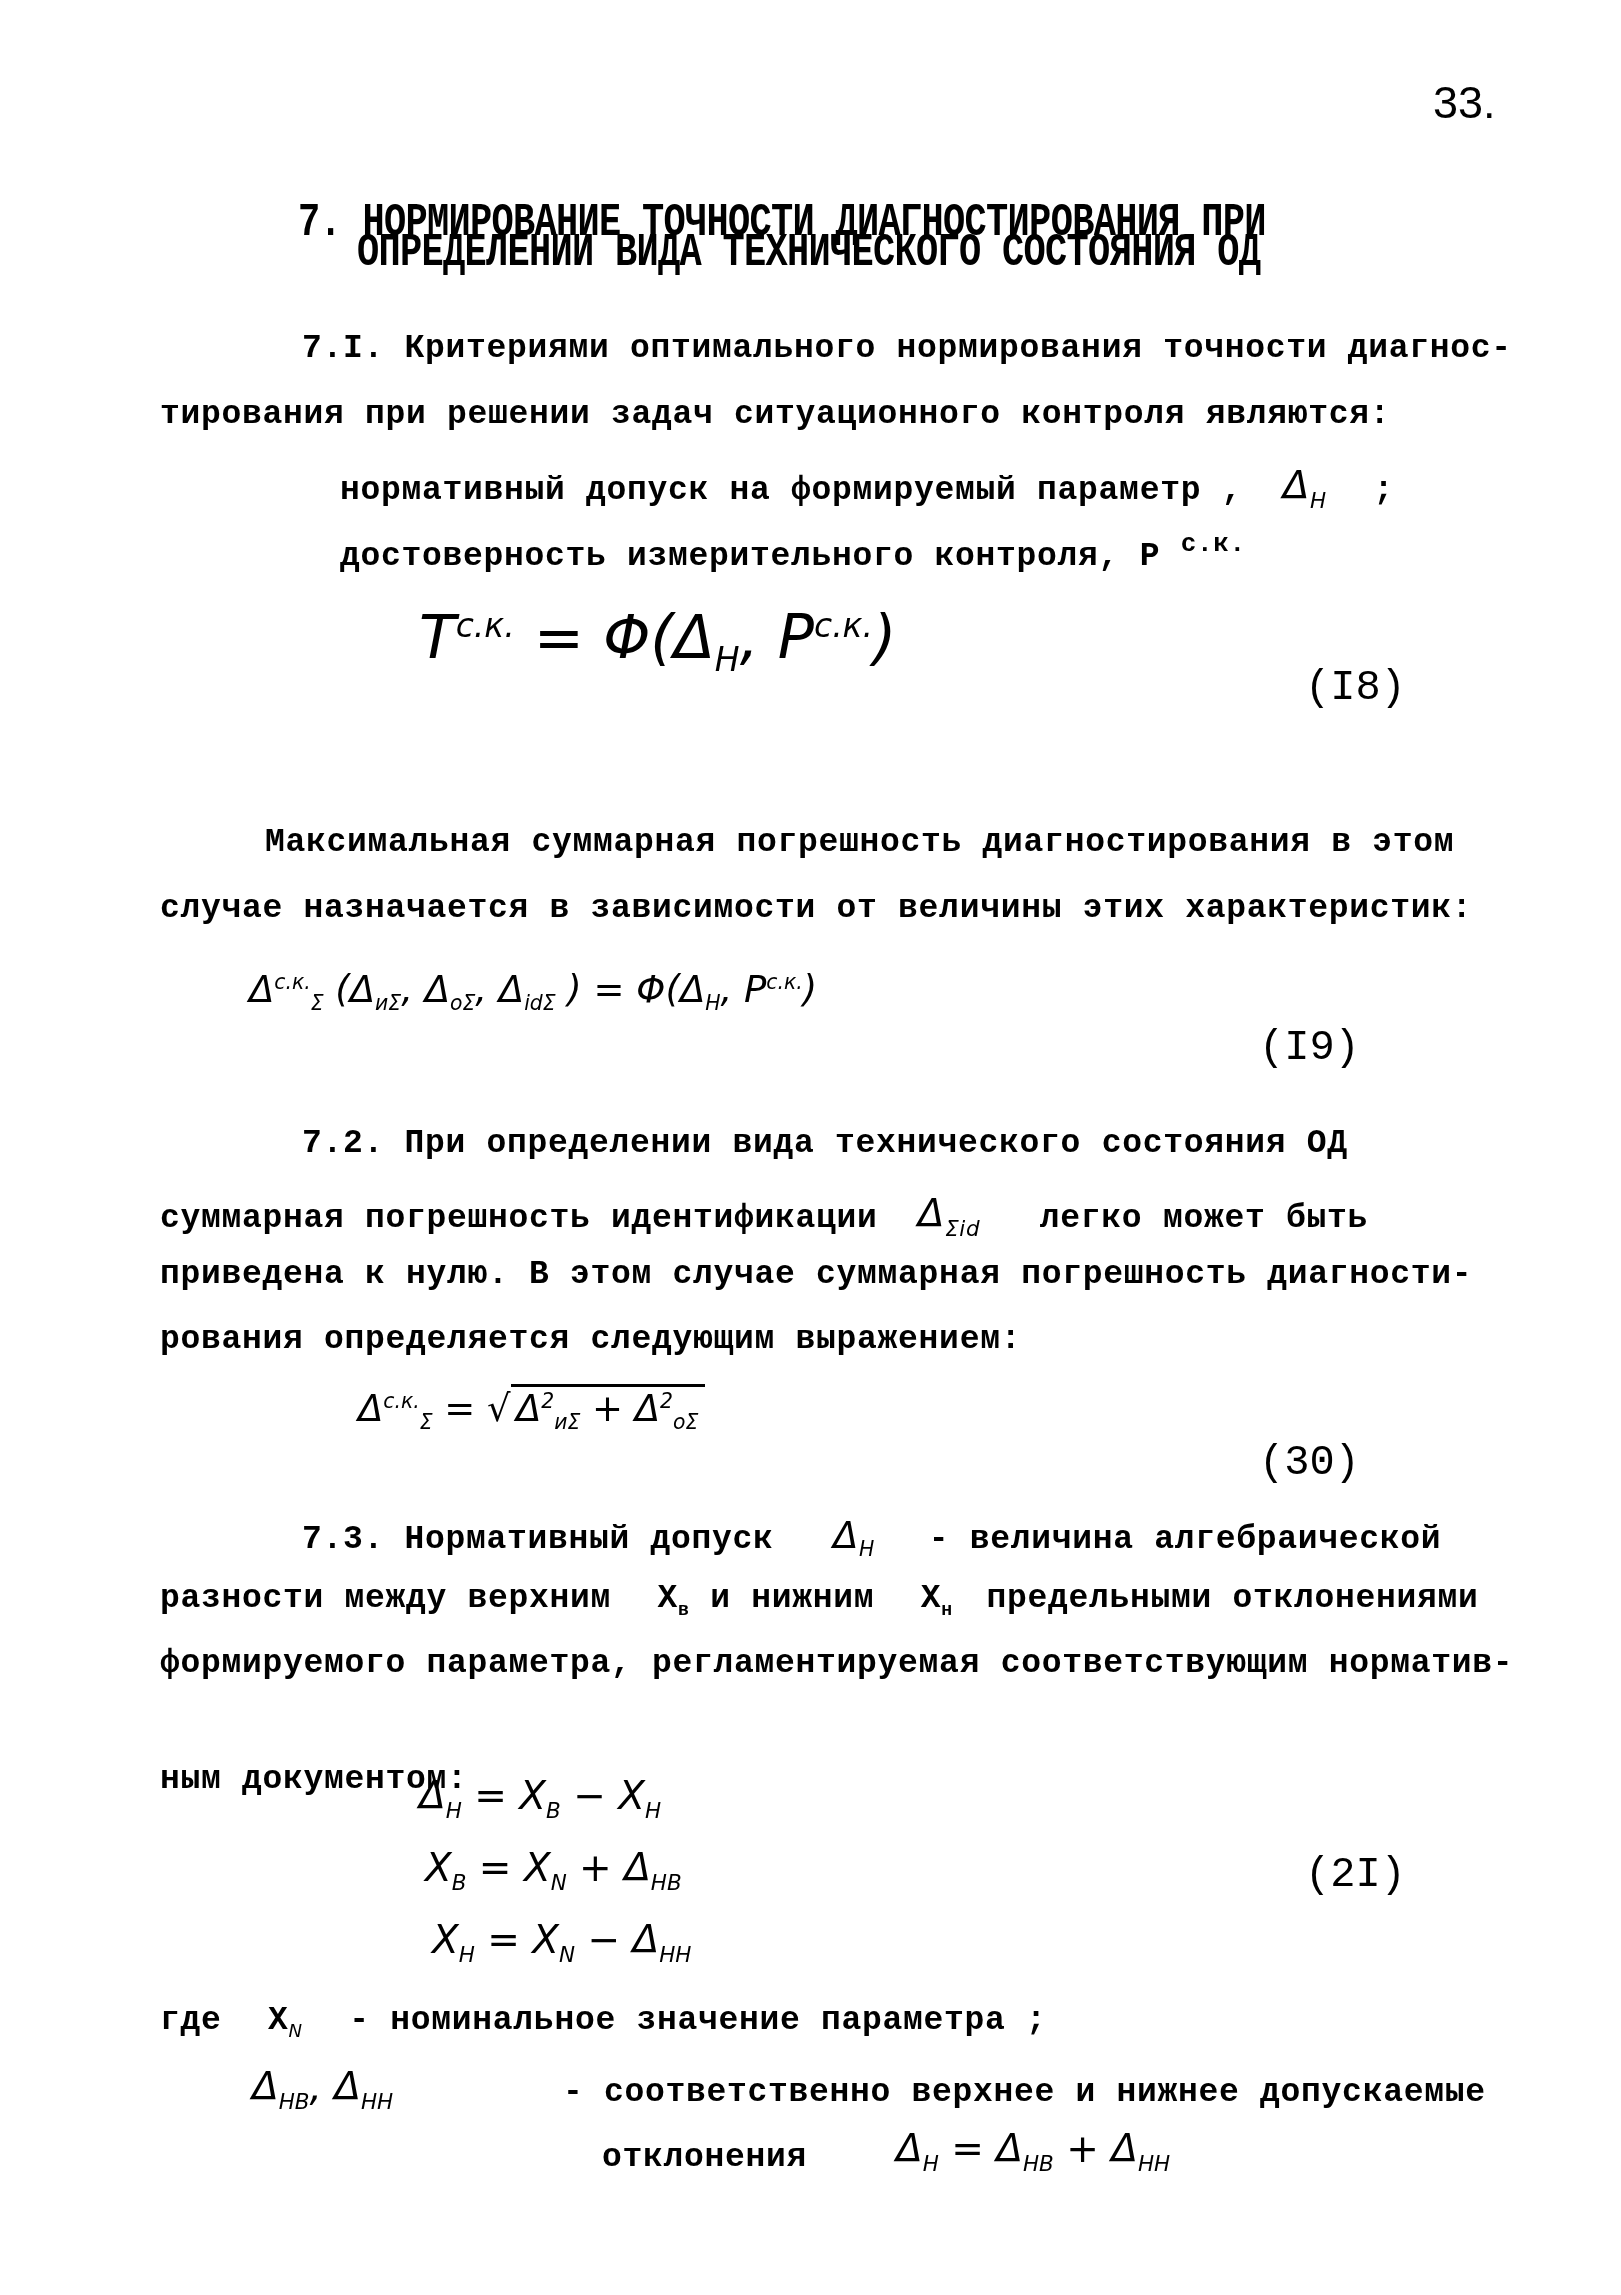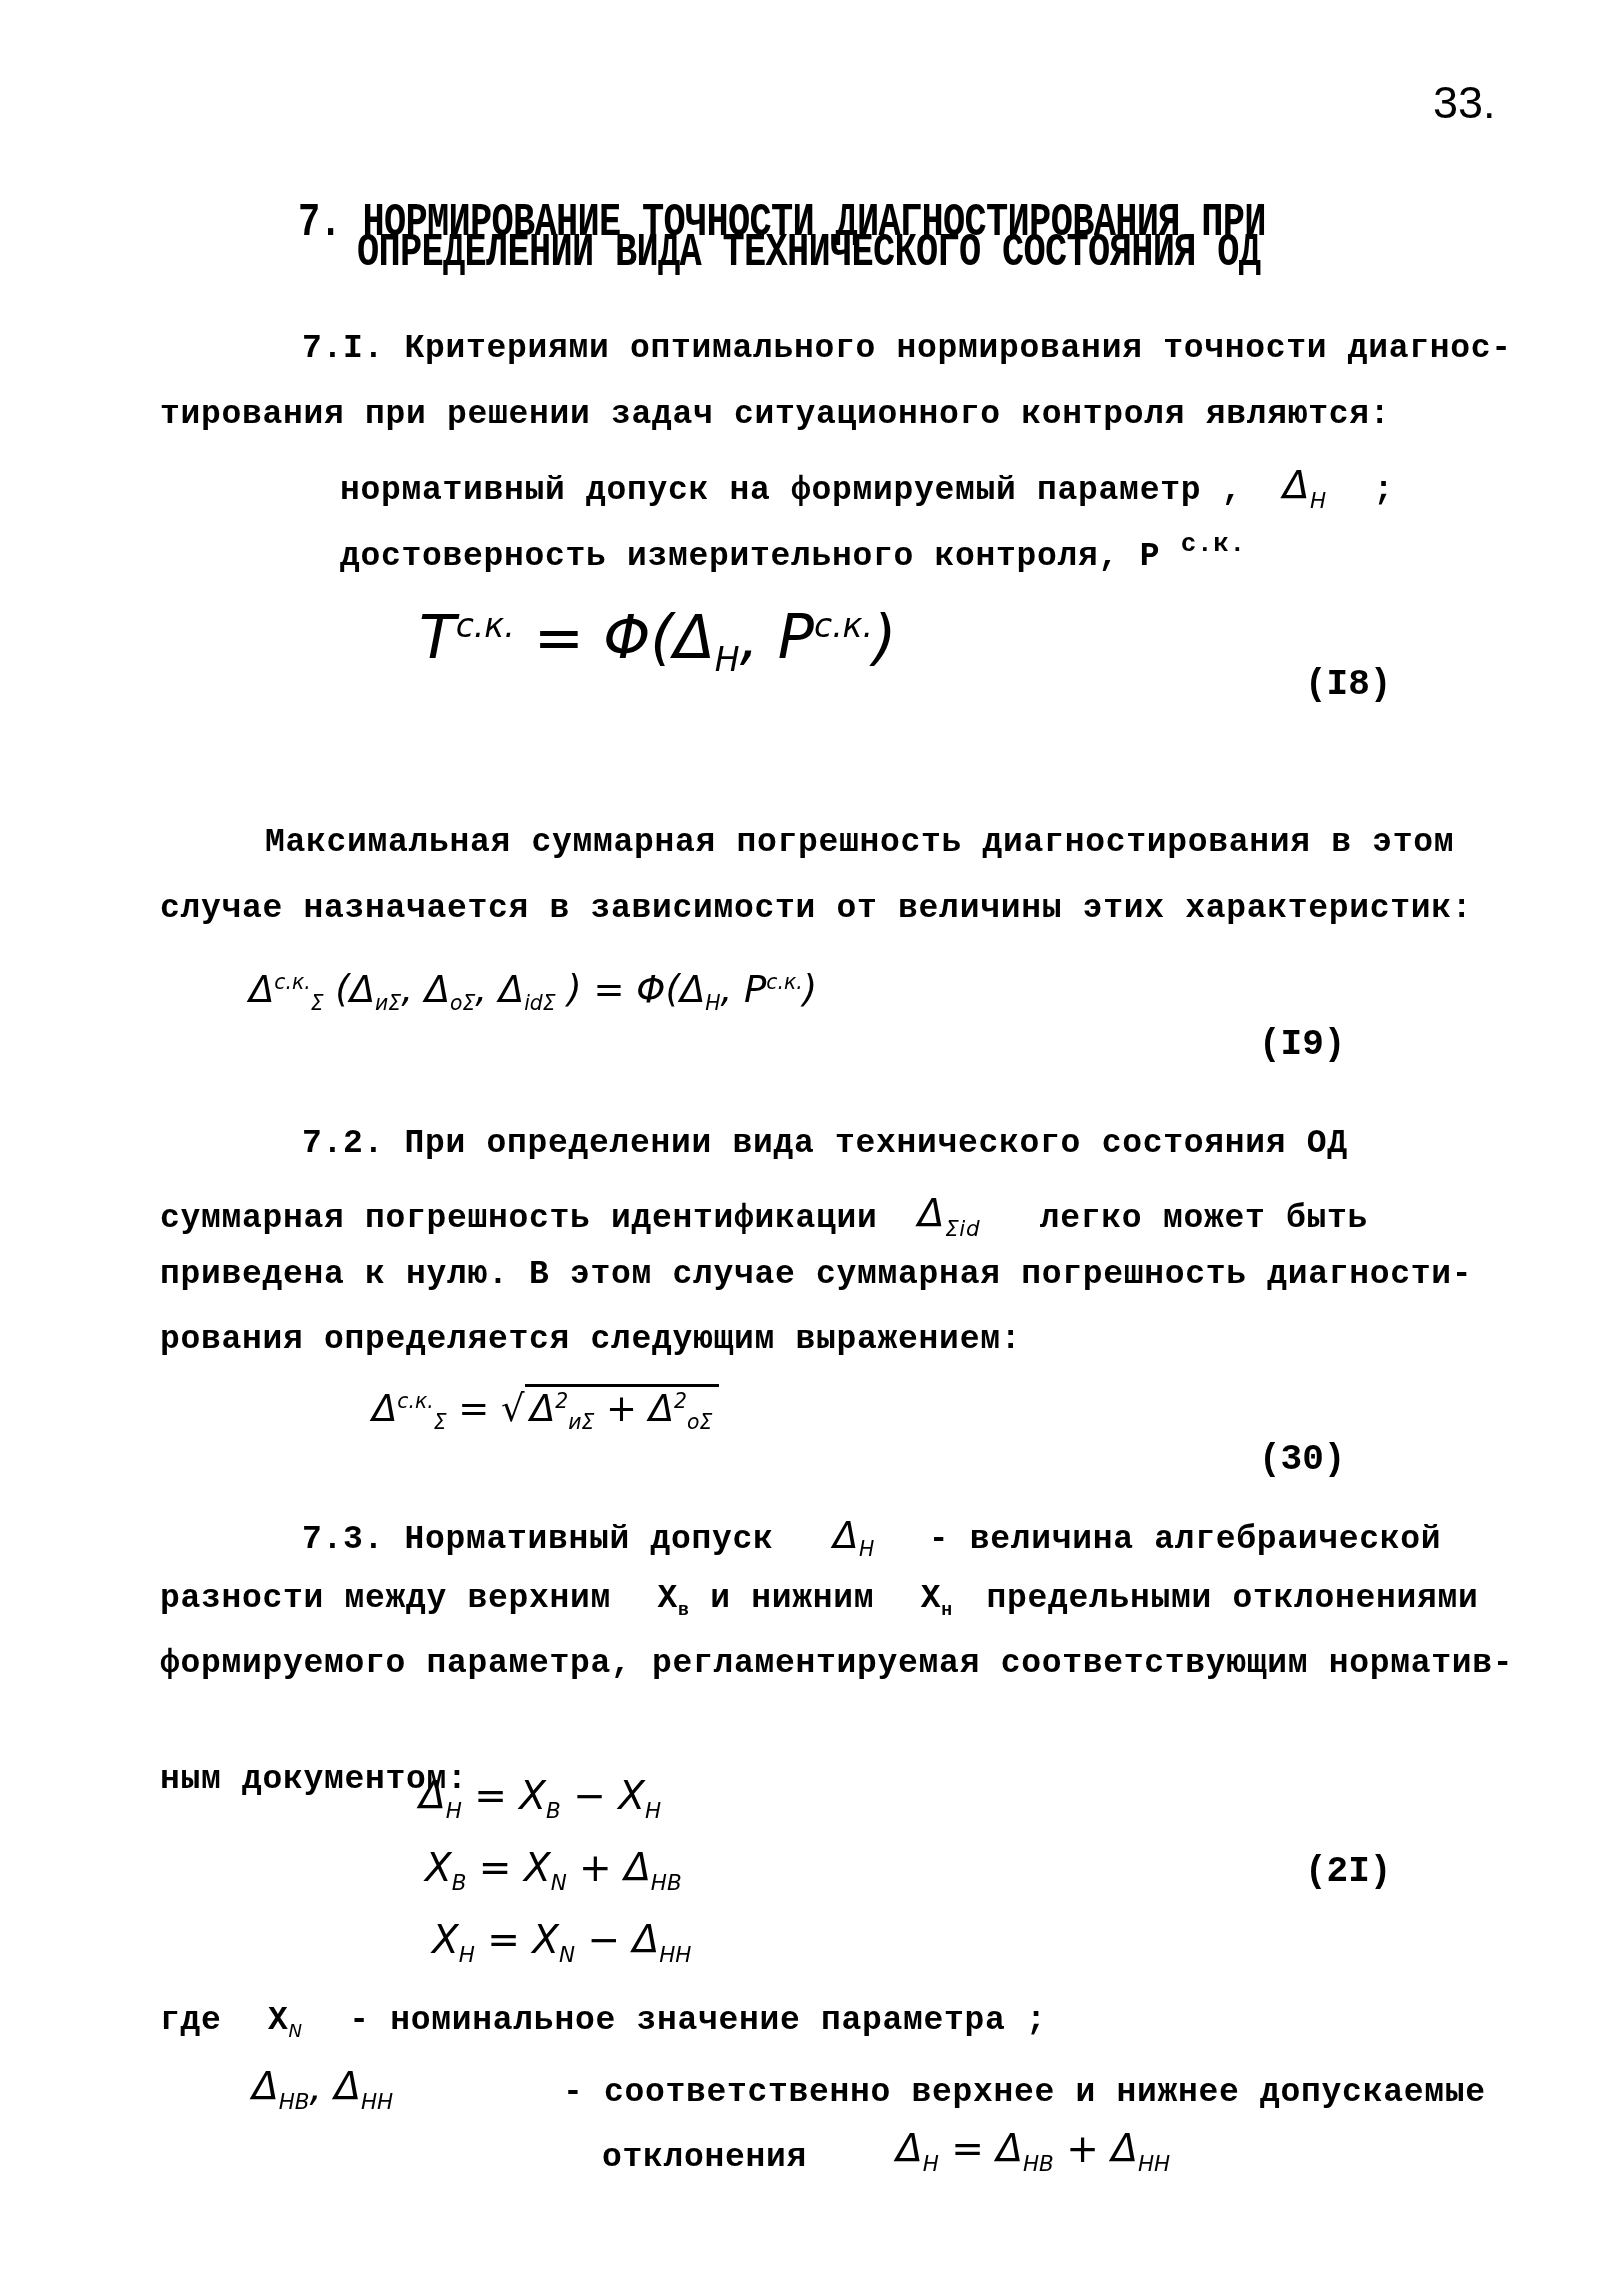--- a/index.html
+++ b/index.html
@@ -4,21 +4,21 @@
   <style>
     html, body { margin: 0; padding: 0; background: #ffffff; }
     body {
       width: 1622px; height: 2295px; position: relative; overflow: hidden;
       color: #000; font-family: "Liberation Mono", "DejaVu Sans Mono", monospace;
     }
     .abs { position: absolute; white-space: nowrap; }
     .txt { font-size: 33px; font-weight: bold; letter-spacing: 0.7px; }
     .title { font-size: 37px; font-weight: bold; letter-spacing: -0.7px; transform: scaleY(1.25); transform-origin: left top; }
     .pagenum { font-size: 45px; font-family: Liberation Sans, sans-serif; text-align: right; }
-    .eqnum { font-size: 36px; font-weight: bold; font-family: "Liberation Mono", monospace; }
+    .eqnum { font-size: 42px; font-weight: normal; font-family: "Liberation Mono", monospace; }
     .hw { font-family: "DejaVu Sans", sans-serif; font-style: italic; font-weight: normal; color: #000; }
     .f-big { font-size: 60px; }
     .f-mid { font-size: 37px; }
     .f-sm { font-size: 39px; }
     sub, sup { font-size: 0.55em; }
     .sqrt { display: inline-block; border-top: 3.3px solid #000; padding: 0 6.5px 0 5.2px; }
   </style>
 </head>
 <body>
 
@@ -57,21 +57,21 @@
 
 <div class="abs txt" style="left:302px; top:1125px;">7.2. При определении вида технического состояния ОД</div>
 <div class="abs txt" style="left:160px; top:1191px;">
   <span>суммарная погрешность идентификации</span>
   <span class="hw f-sm" style="margin:0 39px 0 19.6px;"><span>Δ</span><sub>Σid</sub></span>
   <span>легко может быть</span>
 </div>
 <div class="abs txt" style="left:160px; top:1256px;">приведена к нулю. В этом случае суммарная погрешность диагности-</div>
 <div class="abs txt" style="left:160px; top:1321px;">рования определяется следующим выражением:</div>
 
-<div class="abs hw f-mid" style="left:372px; top:1384px;">
+<div class="abs hw f-mid" style="left:358px; top:1384px;">
   <span>Δ</span><sup>с.к.</sup><sub>Σ</sub>
   <span>=</span> √<span class="sqrt"><span>Δ</span><sup>2</sup><sub>иΣ</sub> <span>+</span> <span>Δ</span><sup>2</sup><sub>оΣ</sub></span>
 </div>
 <div class="abs eqnum" style="left:1259px; top:1439px;">(30)</div>
 
 <div class="abs txt" style="left:302px; top:1514px;">
   <span>7.3. Нормативный допуск</span>
   <span class="hw f-mid" style="margin:0 33px 0 39px;"><span>Δ</span><sub>H</sub></span>
   <span>- величина алгебраической</span>
 </div>

